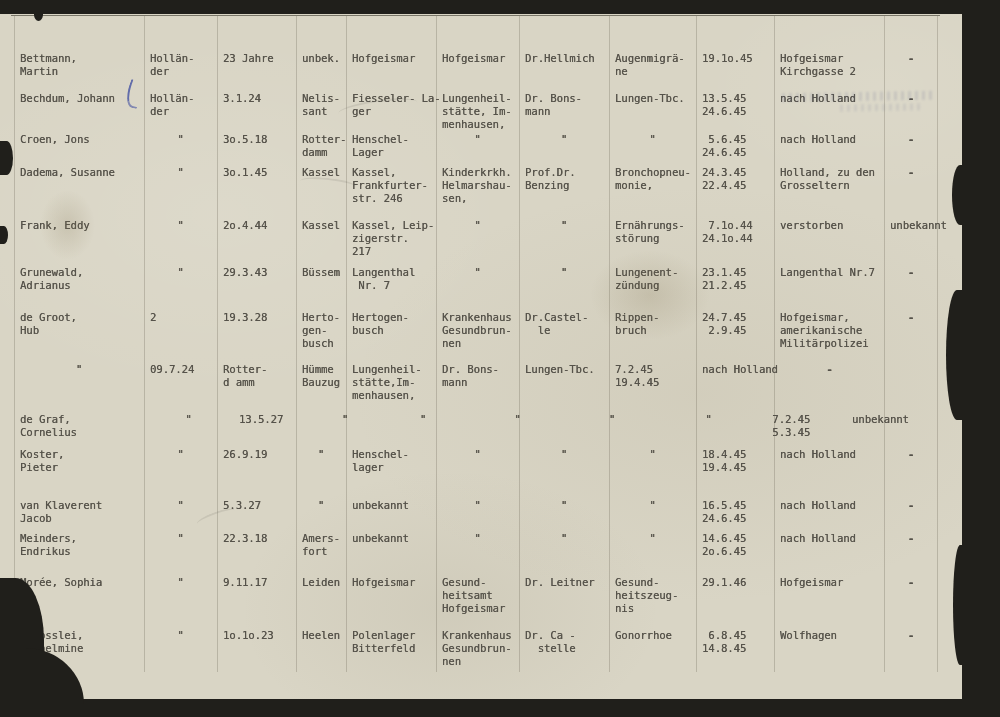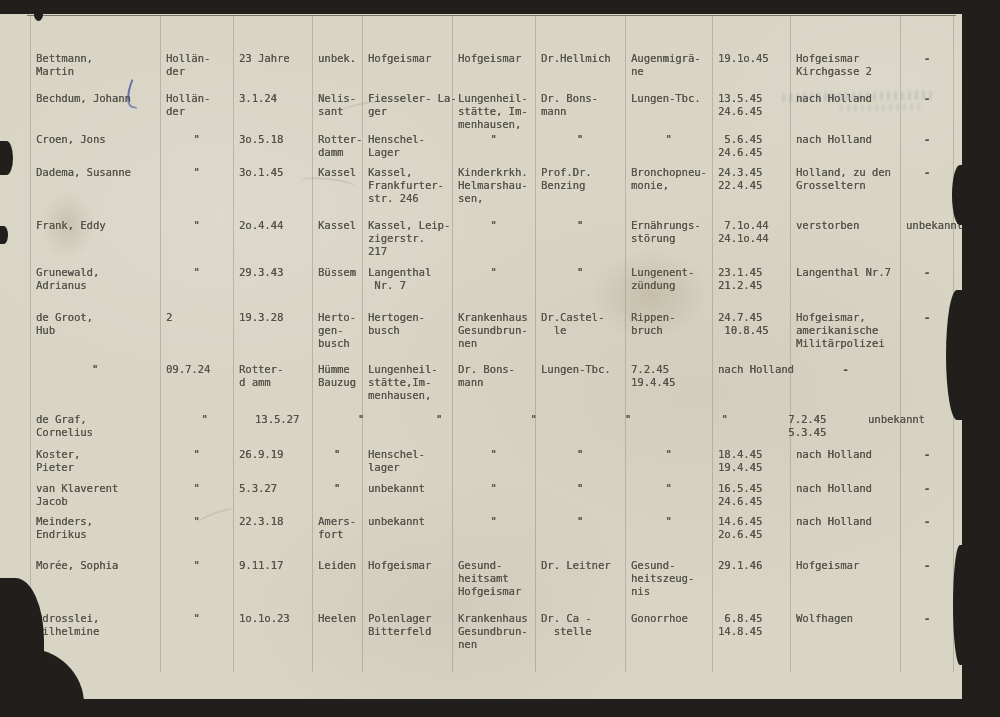--- a/index.html
+++ b/index.html
@@ -27,21 +27,21 @@
   .bump-r2{left:946px;top:290px;width:22px;height:130px;border-radius:55% 0 0 55%;}
   .bump-r3{left:953px;top:545px;width:14px;height:120px;border-radius:60% 0 0 60%;}
   .blob-bl1{left:0;top:578px;width:44px;height:139px;border-radius:0 65% 25% 0 / 0 45% 30% 0;}
   .blob-bl2{left:0;top:648px;width:84px;height:70px;border-radius:0 70% 0 0 / 0 80% 0 0;}
   .nick-l1{left:0;top:141px;width:13px;height:34px;border-radius:0 60% 60% 0;}
   .nick-l2{left:0;top:226px;width:8px;height:18px;border-radius:0 60% 60% 0;}
   .nick-tl{left:34px;top:8px;width:9px;height:13px;border-radius:0 0 50% 50%;}
 
   
   .doc-table{
-    position:absolute;left:30px;top:15px;width:923px;height:685px;
+    position:absolute;left:14px;top:15px;width:923px;height:685px;
   }
   .topline{position:absolute;left:-3px;top:0;width:929px;height:1px;background:rgba(88,85,74,0.75);}
   .vline{position:absolute;top:1px;width:1px;height:656px;background:rgba(118,113,97,0.33);}
 
   
   .row{
     display:grid;
     grid-template-columns:130px 73px 79px 50px 90px 83px 90px 87px 78px 110px 53px;
     position:relative;
   }
@@ -57,21 +57,21 @@
   #rows .row:nth-child(1){margin-top:37px;}
   #rows .row:nth-child(2){margin-top:14px;}
   #rows .row:nth-child(3){margin-top:2px;}
   #rows .row:nth-child(4){margin-top:7px;}
   #rows .row:nth-child(5){margin-top:14px;}
   #rows .row:nth-child(6){margin-top:8px;}
   #rows .row:nth-child(7){margin-top:19px;}
   #rows .row:nth-child(8){margin-top:13px;}
   #rows .row:nth-child(9){margin-top:11px;gap:8px;}
   #rows .row:nth-child(10){margin-top:9px;}
-  #rows .row:nth-child(11){margin-top:8px;}
+  #rows .row:nth-child(11){margin-top:25px;}
   #rows .row:nth-child(12){margin-top:7px;}
   #rows .row:nth-child(13){margin-top:18px;}
   #rows .row:nth-child(14){margin-top:14px;}
 
   
   .blue-stroke{
     position:absolute;left:126px;top:80px;width:14px;height:26px;
     border-left:2px solid rgba(58,74,160,0.75);
     border-bottom:2px solid rgba(58,74,160,0.55);
     transform:rotate(14deg) skewX(-8deg);
@@ -387,21 +387,21 @@
           <div class="cell">
             <div class="ln">Dr.Castel-</div>
             <div class="ln">  le</div>
           </div>
           <div class="cell">
             <div class="ln">Rippen-</div>
             <div class="ln">bruch</div>
           </div>
           <div class="cell">
             <div class="ln">24.7.45</div>
-            <div class="ln"> 10.8.45</div>
+            <div class="ln"> 2.9.45</div>
           </div>
           <div class="cell">
             <div class="ln">Hofgeismar,</div>
             <div class="ln">amerikanische</div>
             <div class="ln">Militärpolizei</div>
           </div>
           <div class="cell dashcell">
             <div class="ln">-</div>
           </div>
         </div>

